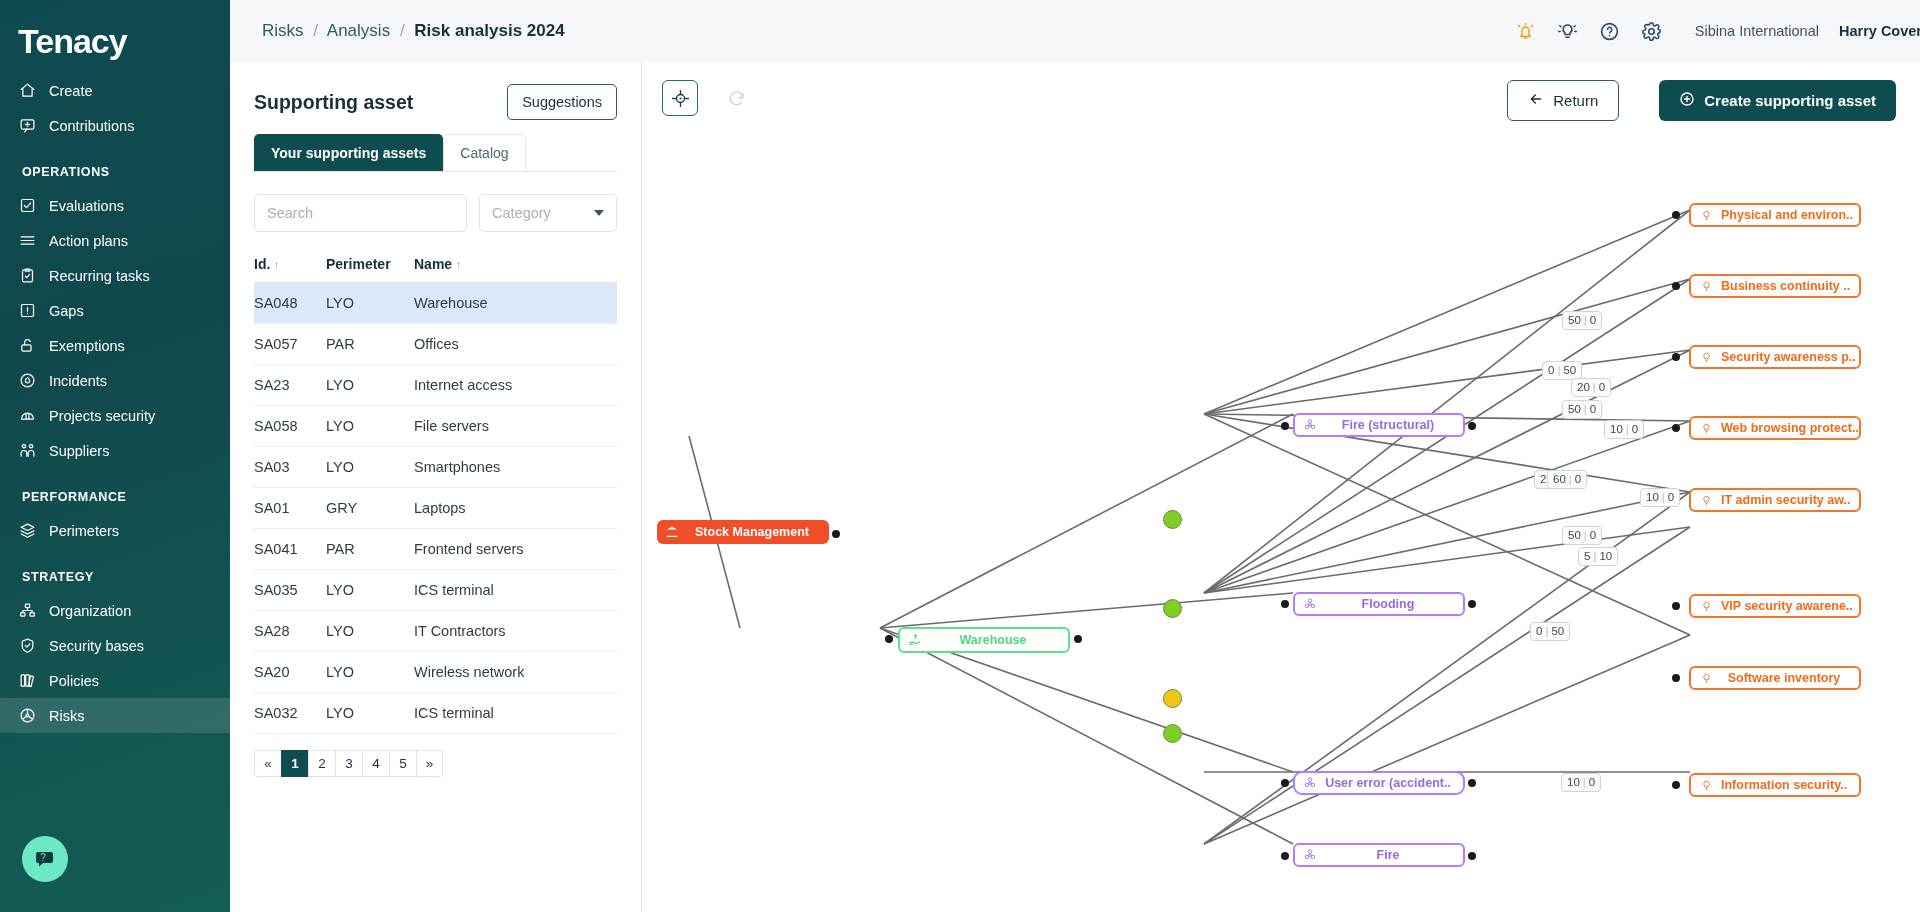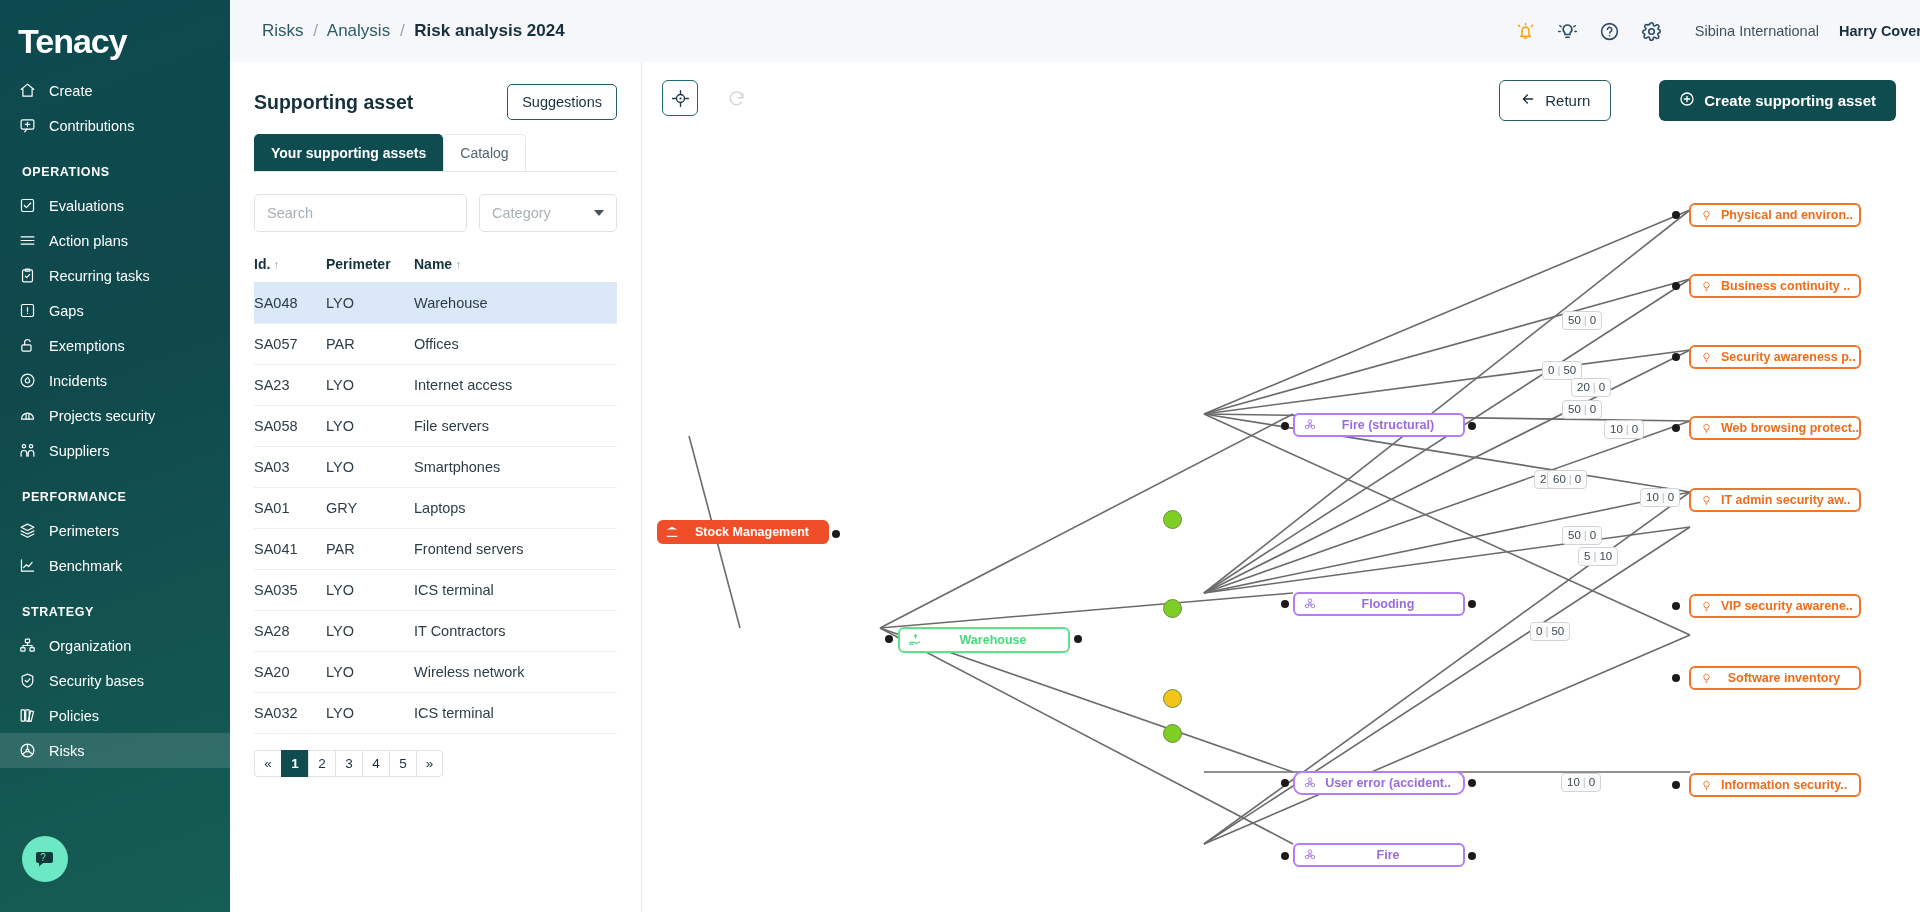--- a/index.html
+++ b/index.html
@@ -126,21 +126,21 @@
     background: #fff; overflow: hidden;
   }
   #canvas-toolbar-left { position: absolute; left: 20px; top: 18px; display: flex; gap: 20px; align-items: center; }
   .tool-btn {
     width: 36px; height: 36px; border-radius: 6px; background: #fff;
     display: flex; align-items: center; justify-content: center; cursor: pointer;
   }
   .tool-btn.bordered { border: 1px solid #1c6b6f; }
   .tool-btn svg { width: 19px; height: 19px; fill: none; stroke-width: 1.7;
     stroke-linecap: round; stroke-linejoin: round; }
-  #canvas-toolbar-right { position: absolute; right: 24px; top: 18px; display: flex; gap: 14px; }
+  #canvas-toolbar-right { position: absolute; right: 24px; top: 18px; display: flex; gap: 6px; }
   #return-btn {
     border: 1px solid #2a5c66; background: #fff; color: #17313c;
     font-size: 15px; border-radius: 6px; padding: 10px 20px; cursor: pointer;
     display: flex; align-items: center; gap: 9px; font-family: inherit;
   }
   #create-btn {
     border: none; background: #0f4c4f; color: #fff; font-weight: 700;
     font-size: 15px; border-radius: 6px; padding: 10px 20px; cursor: pointer;
     display: flex; align-items: center; gap: 9px; font-family: inherit; margin-left: 34px;
   }
@@ -278,29 +278,20 @@
   <div class="nav-section">PERFORMANCE</div>
   <div class="nav-item">
     <span class="nav-icon">
       <svg viewBox="0 0 24 24">
           <path d="M12 3l9 4.5-9 4.5-9-4.5z"></path>
           <path d="M3 12.5l9 4.5 9-4.5"></path>
           <path d="M3 17l9 4.5 9-4.5"></path>
         </svg>
     </span>
     <span>Perimeters</span>
-  </div>
-  <div class="nav-item">
-    <span class="nav-icon">
-      <svg viewBox="0 0 24 24">
-          <path d="M3.5 4v16h17"></path>
-          <path d="M6.5 15l4-4 3 2.5 5-6"></path>
-        </svg>
-    </span>
-    <span>Benchmark</span>
   </div>
 
   <div class="nav-section">STRATEGY</div>
   <div class="nav-item">
     <span class="nav-icon">
       <svg viewBox="0 0 24 24">
           <rect x="9" y="3" width="6" height="5" rx="1"></rect>
           <rect x="2.5" y="15" width="6" height="5" rx="1"></rect>
           <rect x="15.5" y="15" width="6" height="5" rx="1"></rect>
           <path d="M12 8v4M5.5 15v-3h13v3"></path>

